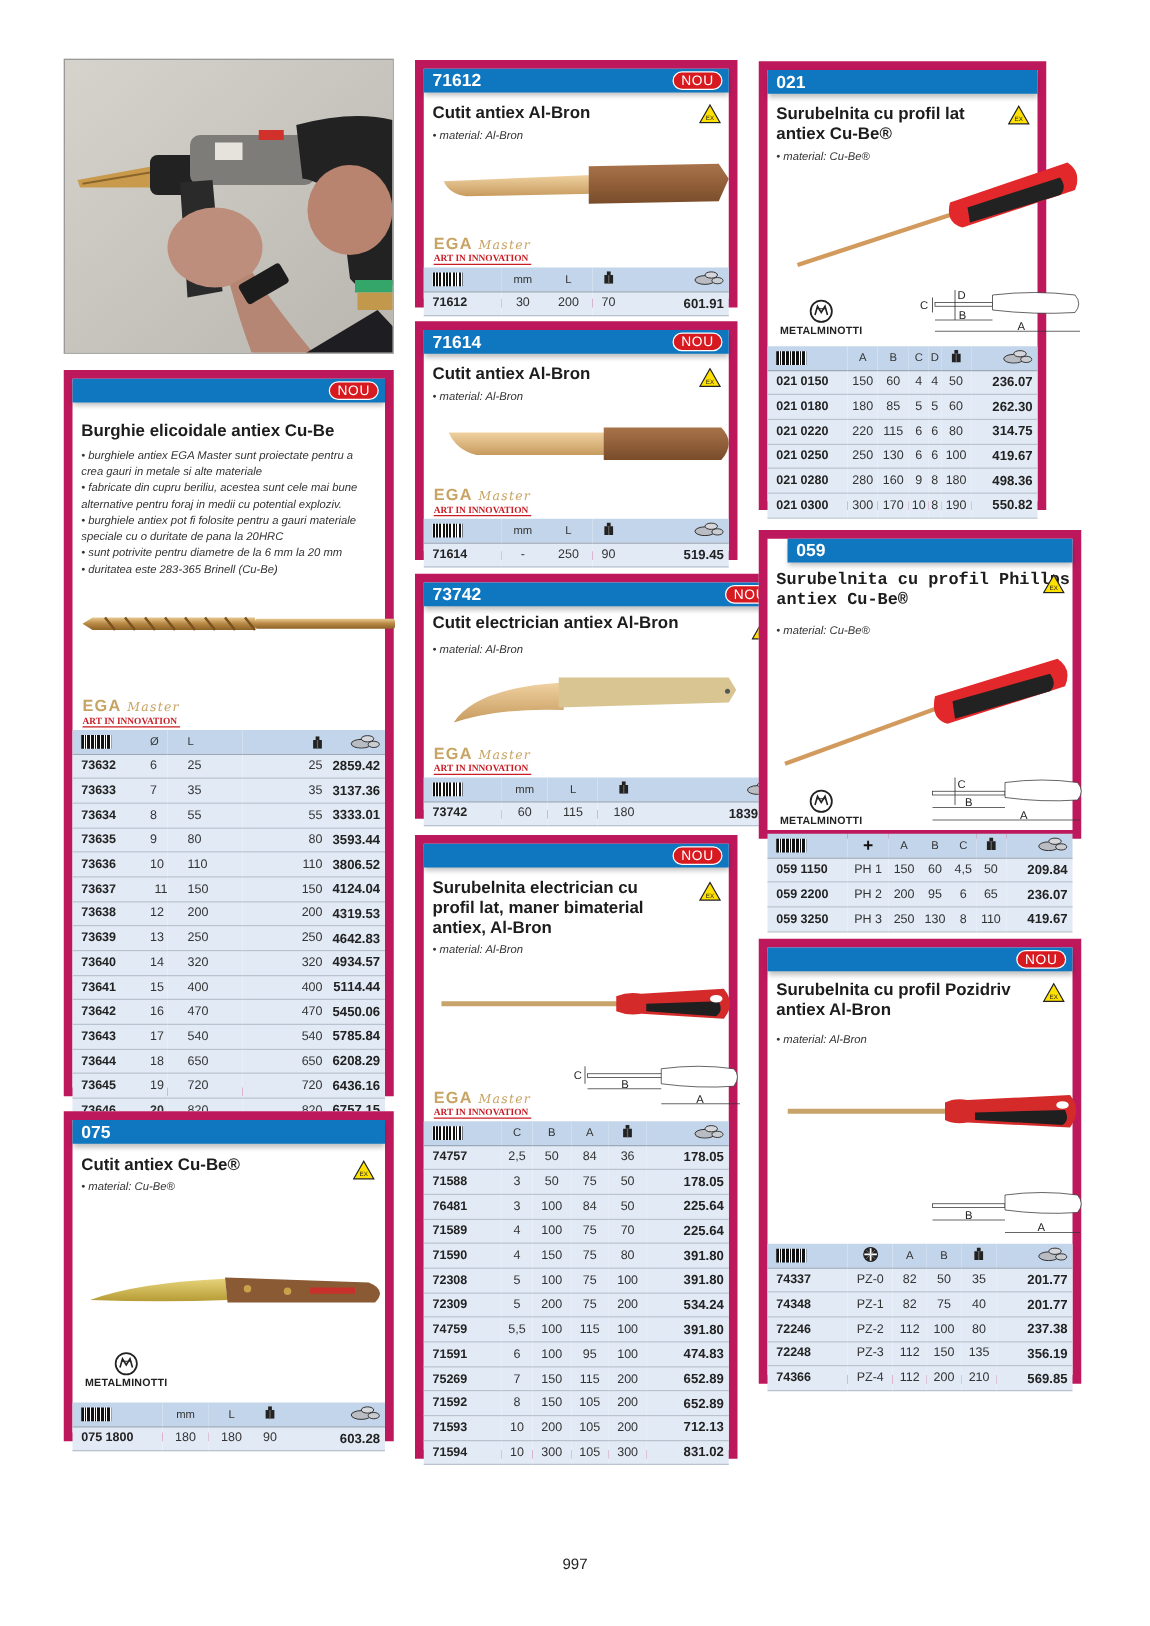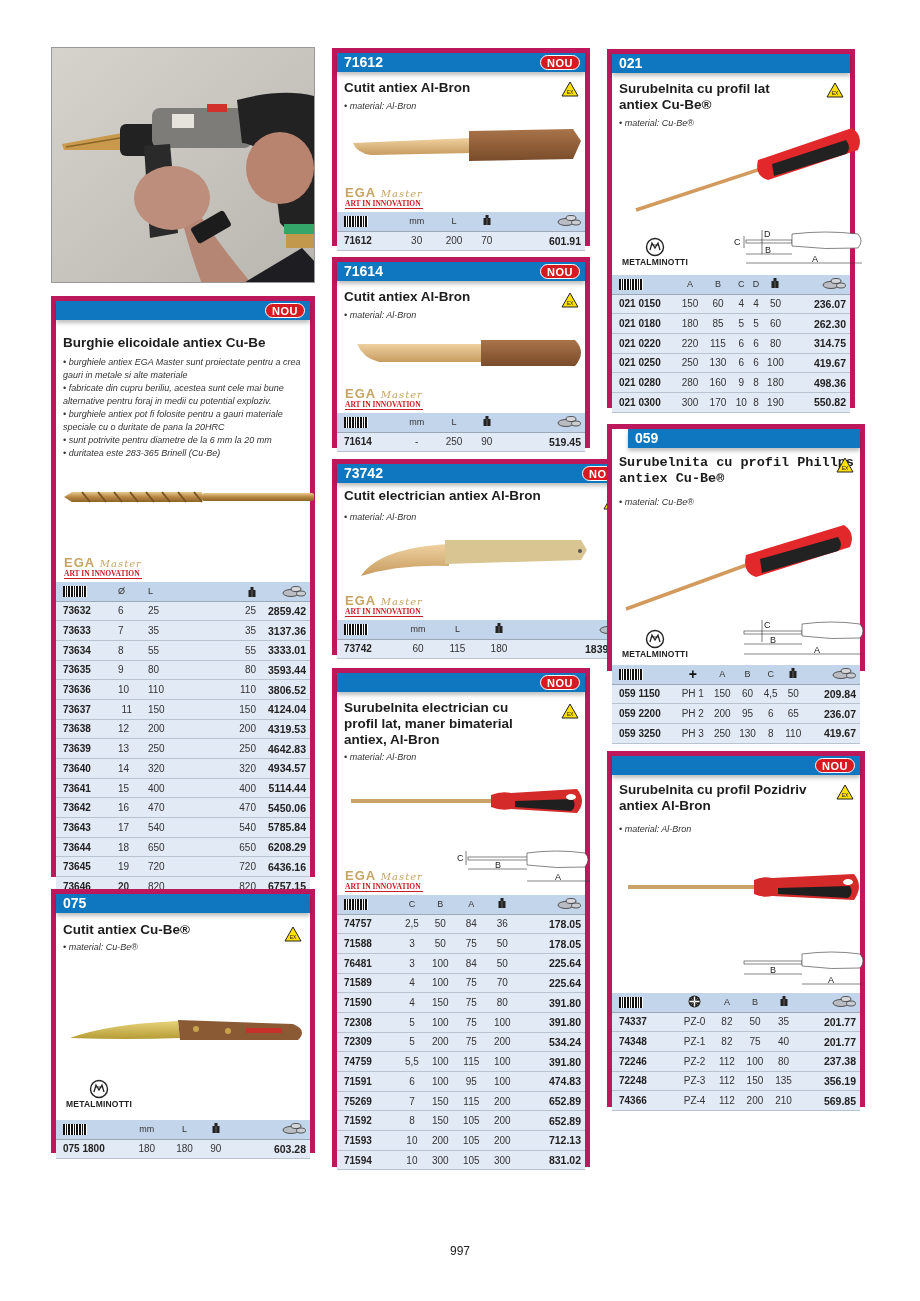--- a/index.html
+++ b/index.html
@@ -1,21 +1,21 @@
 <!DOCTYPE html>
 <html><head>
 <meta charset="utf-8">
 <style>
   * { box-sizing: border-box; margin: 0; padding: 0; }
   html, body { width: 920px; height: 1301px; background: #ffffff; overflow: hidden; }
   body { position: relative; font-family: "Liberation Sans", sans-serif; color: #1a1a1a; }
 
-  .panel { position: absolute; background: #fff; border: 5px solid #be185d; }
+  .panel { position: absolute; background: #fff; border: 7px solid #be185d; }
   .hdr { position: relative; height: 19px; background: #0e77bf; color: #fff; font-weight: bold; font-size: 14px; line-height: 19px; padding-left: 7px; box-shadow: 0 3px 4px rgba(0,0,0,0.25); }
-  .nou { position: absolute; right: 5px; top: 2px; height: 15px; padding: 0 6px; border-radius: 8px; background: #d71920; color: #fff; font-size: 11px; font-weight: bold; line-height: 15px; letter-spacing: 0.5px; border: 1px solid #fff; }
+  .nou { position: absolute; right: 5px; top: 2px; height: 15px; padding: 0 6px; border-radius: 8px; background: #d71920; color: #fff; font-size: 11px; font-weight: normal; line-height: 15px; letter-spacing: 0.5px; border: 1px solid #fff; }
   .title { position: absolute; left: 7px; font-weight: bold; font-size: 13.5px; line-height: 16px; color: #1d1d1d; }
   .mat { position: absolute; left: 7px; font-size: 9px; font-style: italic; color: #333; }
   .desc { position: absolute; left: 7px; right: 8px; font-size: 9px; font-style: italic; color: #333; line-height: 13px; }
   .ex { position: absolute; width: 18px; height: 16px; }
   .ega { position: absolute; left: 8px; width: 78px; height: 20px; }
   .ega .big { font-size: 13px; font-weight: bold; color: #c8a464; letter-spacing: 1px; font-style: italic; line-height: 11px; }
   .ega .big span { font-family: "DejaVu Serif", serif; font-weight: normal; font-size: 10px; color: #c8a464; }
   .ega .small { font-family: "Liberation Serif", serif; font-size: 7.5px; color: #c81d25; font-weight: bold; border-bottom: 1px solid #c81d25; line-height: 9px; }
   .mm { position: absolute; left: 8px; width: 70px; text-align: center; }
   .mm .lbl { font-size: 8.5px; font-weight: bold; color: #222; letter-spacing: 0.2px; }
@@ -605,21 +605,21 @@
           <td>10</td>
           <td>300</td>
           <td>105</td>
           <td>300</td>
           <td class="price">831.02</td>
         </tr>
       </tbody>
   </table>
 </div>
 
-<div class="panel" style="left:607px; top:49px; width:248px; height:359px;">
+<div class="panel" style="left:607px; top:49px; width:230px; height:359px;">
   <div class="hdr">021</div>
   <div class="title" style="top:27px;">
     <div>Surubelnita cu profil lat</div>
     <div>antiex Cu-Be®</div>
   </div>
   <svg class="ex" style="right:6px; top:28px;">
       <use href="#sym-ex"></use>
     </svg>
   <div class="mat" style="top:64px;">• material: Cu-Be®</div>
   <div style="position:absolute; left:20px; top:70px;">

